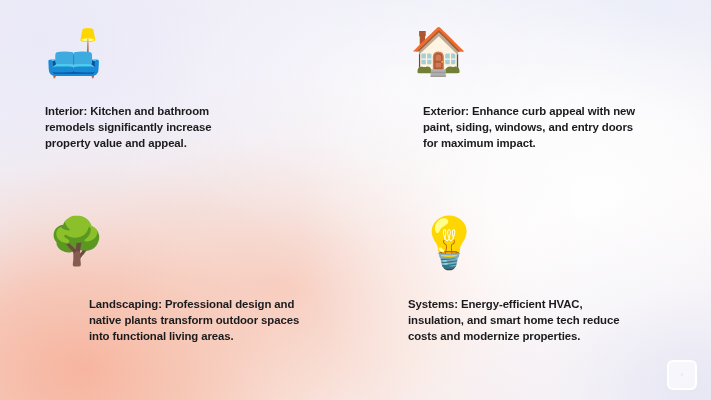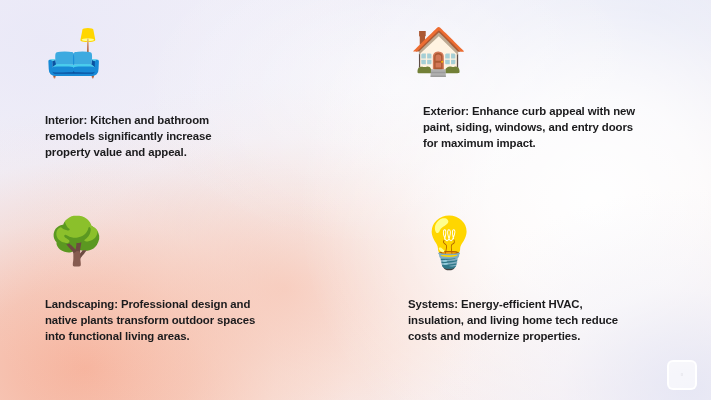--- a/index.html
+++ b/index.html
@@ -95,23 +95,23 @@
   .cell-text {
     font-family: "Liberation Sans", "DejaVu Sans", sans-serif;
     font-size: 11.4px;
     font-weight: bold;
     line-height: 1.42;
     letter-spacing: -0.1px;
     color: #1b1b1d;
     white-space: pre-line;
     width: 268px;
   }
-  .cell-interior    .cell-text { margin-top: 26px; }
+  .cell-interior    .cell-text { margin-top: 17px; }
   .cell-exterior    .cell-text { margin-top: 19px; width: 272px; margin-left: 15px; }
-  .cell-landscaping .cell-text { margin-top: 22px; width: 266px; }
+  .cell-landscaping .cell-text { margin-top: 22px; width: 266px; margin-left: 44px; }
   .cell-systems     .cell-text { margin-top: 22px; width: 272px; }
 
   
   .watermark {
     position: absolute;
     left: 667px;
     top: 360px;
     width: 30px;
     height: 30px;
     border-radius: 6px;
@@ -165,21 +165,21 @@
     <div class="cell cell-landscaping">
       <span class="cell-icon icon-tree">🌳</span>
       <div class="cell-text">Landscaping: Professional design and
 native plants transform outdoor spaces
 into functional living areas.</div>
     </div>
 
     <div class="cell cell-systems">
       <span class="cell-icon icon-lightbulb">💡</span>
       <div class="cell-text">Systems: Energy-efficient HVAC,
-insulation, and living home tech reduce
+insulation, and smart home tech reduce
 costs and modernize properties.</div>
     </div>
 
   </div>
 
   <div class="watermark">
     <span class="watermark-glyph">▫</span>
   </div>
 
 </div>

